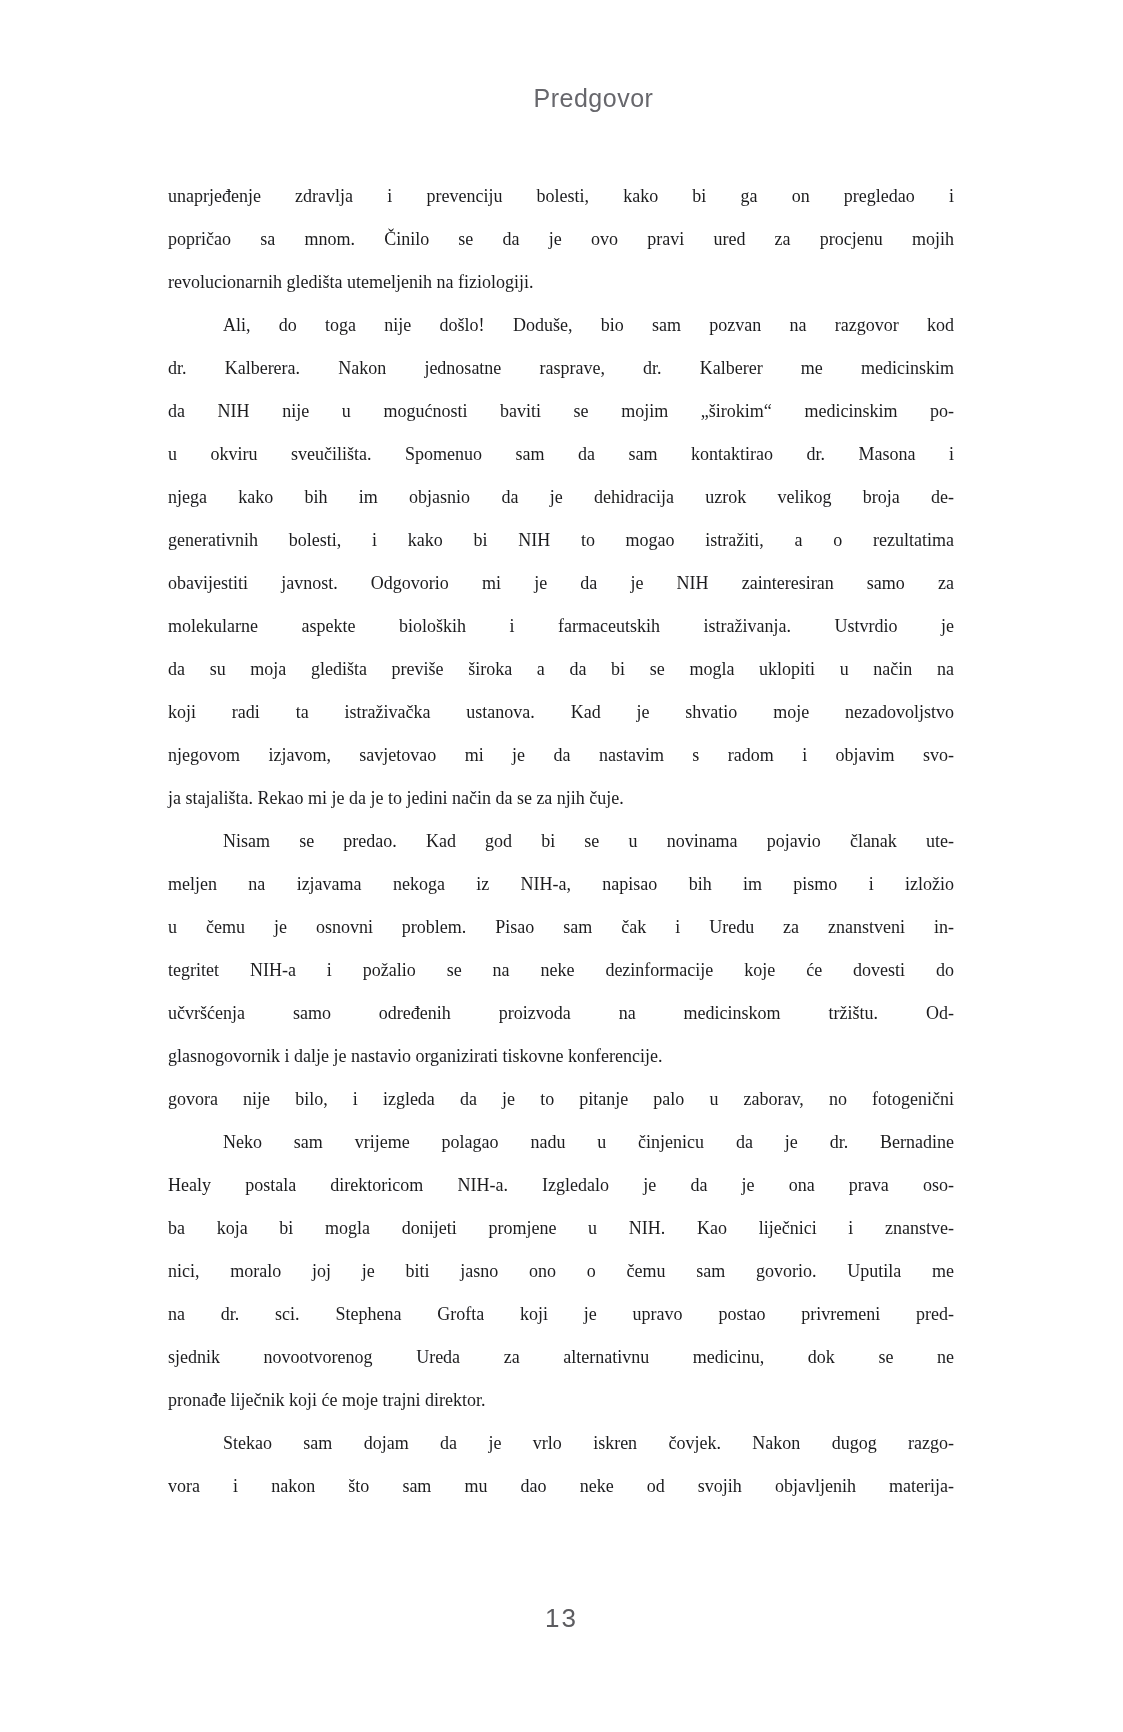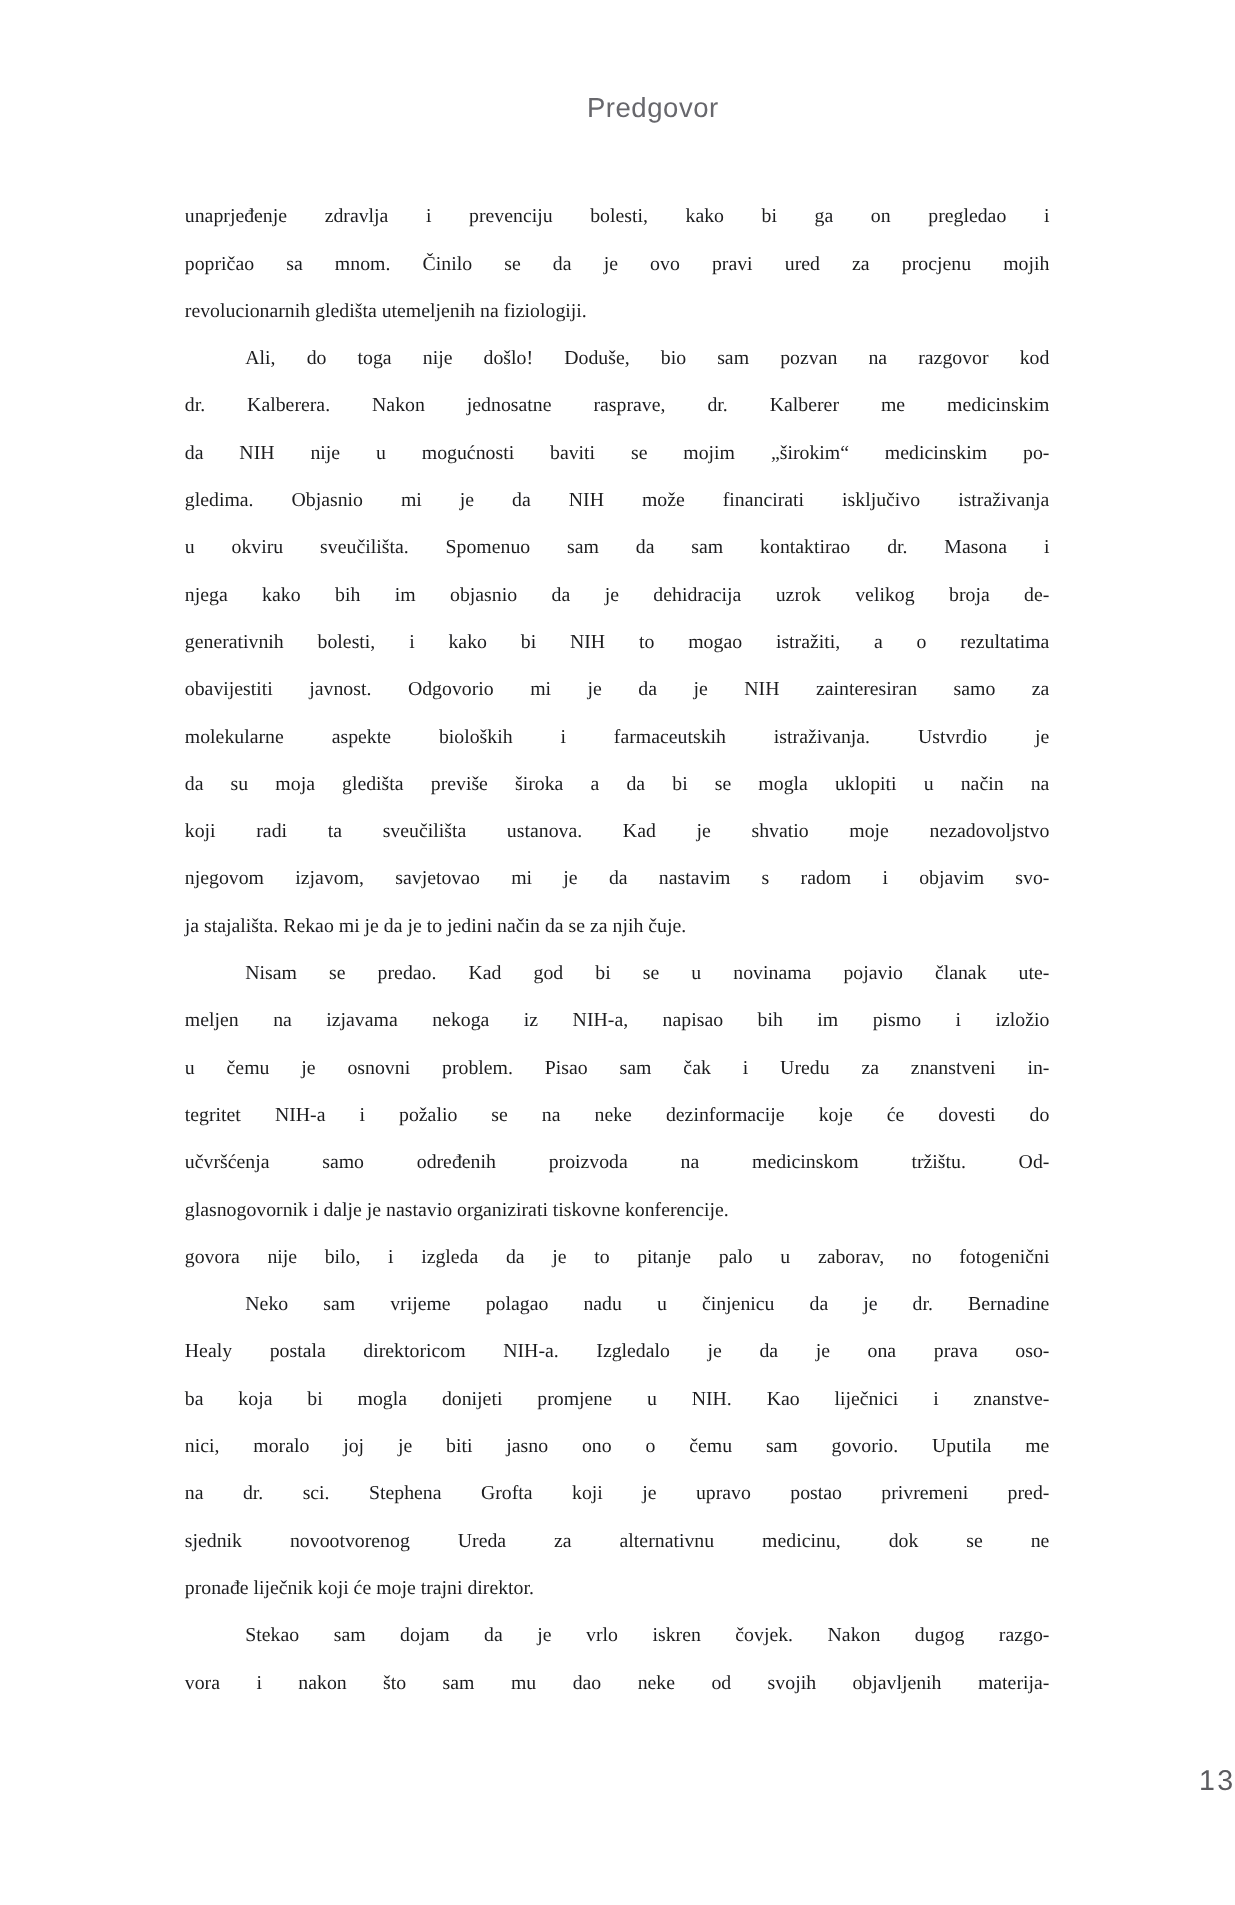--- a/index.html
+++ b/index.html
@@ -46,49 +46,48 @@
     text-align-last: left;
   }
   .line.indent {
     text-indent: 55px;
   }
   .folio {
     position: absolute;
     top: 1603px;
     left: 0;
     width: 100%;
-    text-align: right;
+    text-align: center;
     font-family: "Liberation Sans", "DejaVu Sans", sans-serif;
     font-size: 26px;
     line-height: 1.2;
     letter-spacing: 2px;
     color: #5c5c60;
   }
 </style>
 </head>
 <body>
 
 <div class="page">
   <div class="running-head">Predgovor</div>
 
   <div class="text-block">
       <div class="line">unaprjeđenje zdravlja i prevenciju bolesti, kako bi ga on pregledao i</div>
       <div class="line">popričao sa mnom. Činilo se da je ovo pravi ured za procjenu mojih</div>
       <div class="line last">revolucionarnih gledišta utemeljenih na fiziologiji.</div>
       <div class="line indent">Ali, do toga nije došlo! Doduše, bio sam pozvan na razgovor kod</div>
       <div class="line">dr. Kalberera. Nakon jednosatne rasprave, dr. Kalberer me medicinskim</div>
       <div class="line">da NIH nije u mogućnosti baviti se mojim „širokim“ medicinskim po-</div>
-      <div class="line">gledima. Objasnio mi je da NIH može financirati isključivo istraživanja</div>
       <div class="line">u okviru sveučilišta. Spomenuo sam da sam kontaktirao dr. Masona i</div>
       <div class="line">njega kako bih im objasnio da je dehidracija uzrok velikog broja de-</div>
       <div class="line">generativnih bolesti, i kako bi NIH to mogao istražiti, a o rezultatima</div>
       <div class="line">obavijestiti javnost. Odgovorio mi je da je NIH zainteresiran samo za</div>
       <div class="line">molekularne aspekte bioloških i farmaceutskih istraživanja. Ustvrdio je</div>
       <div class="line">da su moja gledišta previše široka a da bi se mogla uklopiti u način na</div>
-      <div class="line">koji radi ta sveučilišta ustanova. Kad je shvatio moje nezadovoljstvo</div>
+      <div class="line">koji radi ta istraživačka ustanova. Kad je shvatio moje nezadovoljstvo</div>
       <div class="line">njegovom izjavom, savjetovao mi je da nastavim s radom i objavim svo-</div>
       <div class="line last">ja stajališta. Rekao mi je da je to jedini način da se za njih čuje.</div>
       <div class="line indent">Nisam se predao. Kad god bi se u novinama pojavio članak ute-</div>
       <div class="line">meljen na izjavama nekoga iz NIH-a, napisao bih im pismo i izložio</div>
       <div class="line">u čemu je osnovni problem. Pisao sam čak i Uredu za znanstveni in-</div>
       <div class="line">tegritet NIH-a i požalio se na neke dezinformacije koje će dovesti do</div>
       <div class="line">učvršćenja samo određenih proizvoda na medicinskom tržištu. Od-</div>
       <div class="line last">glasnogovornik i dalje je nastavio organizirati tiskovne konferencije.</div>
       <div class="line">govora nije bilo, i izgleda da je to pitanje palo u zaborav, no fotogenični</div>
       <div class="line indent">Neko sam vrijeme polagao nadu u činjenicu da je dr. Bernadine</div>

